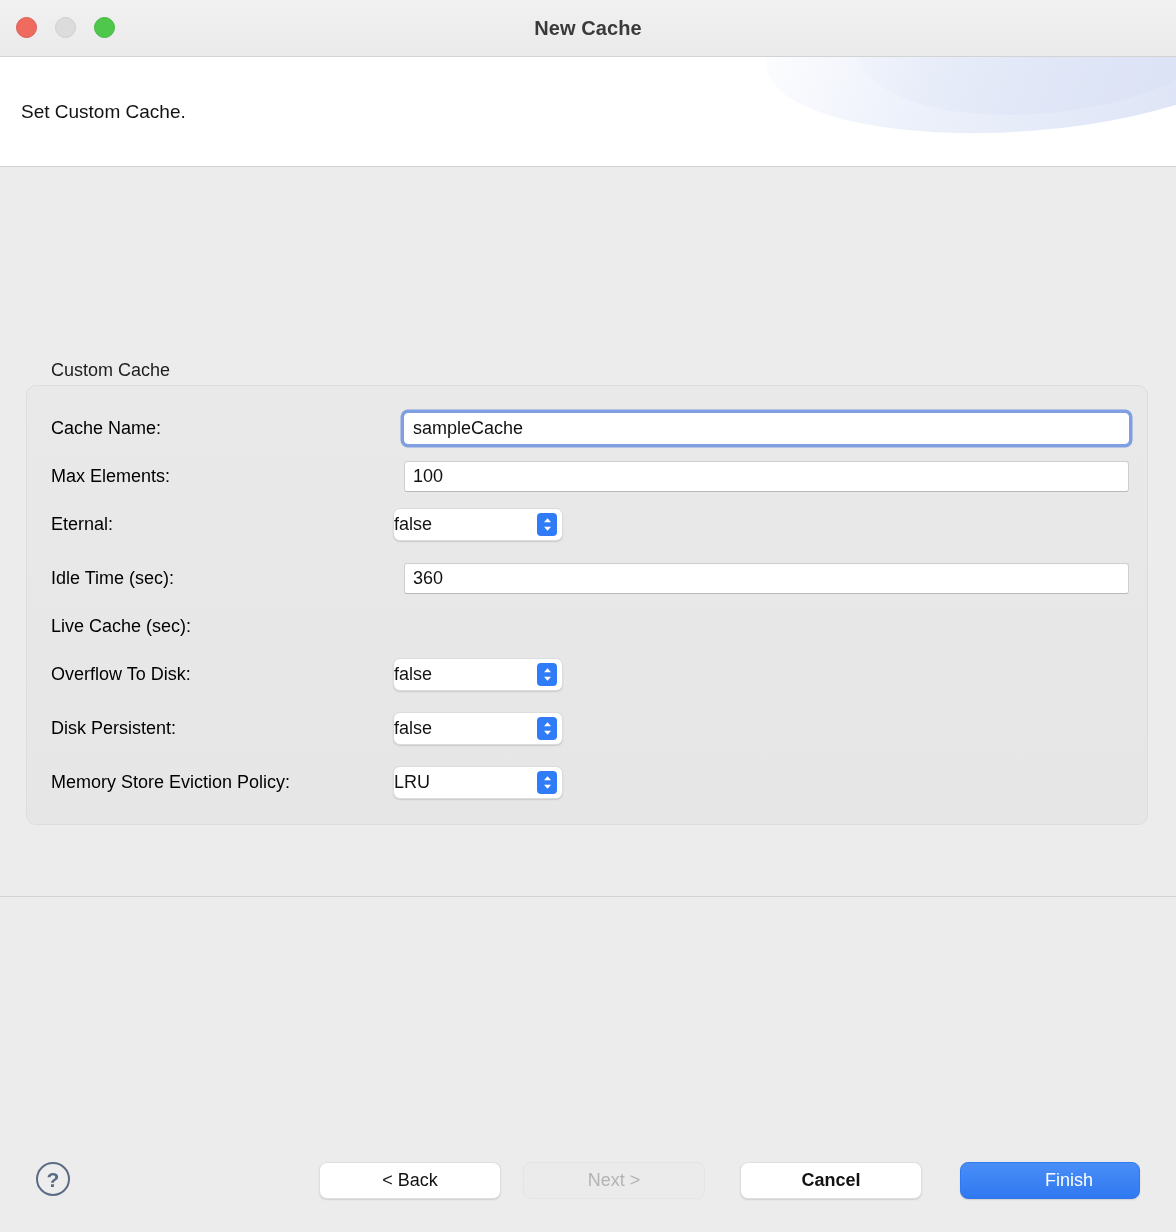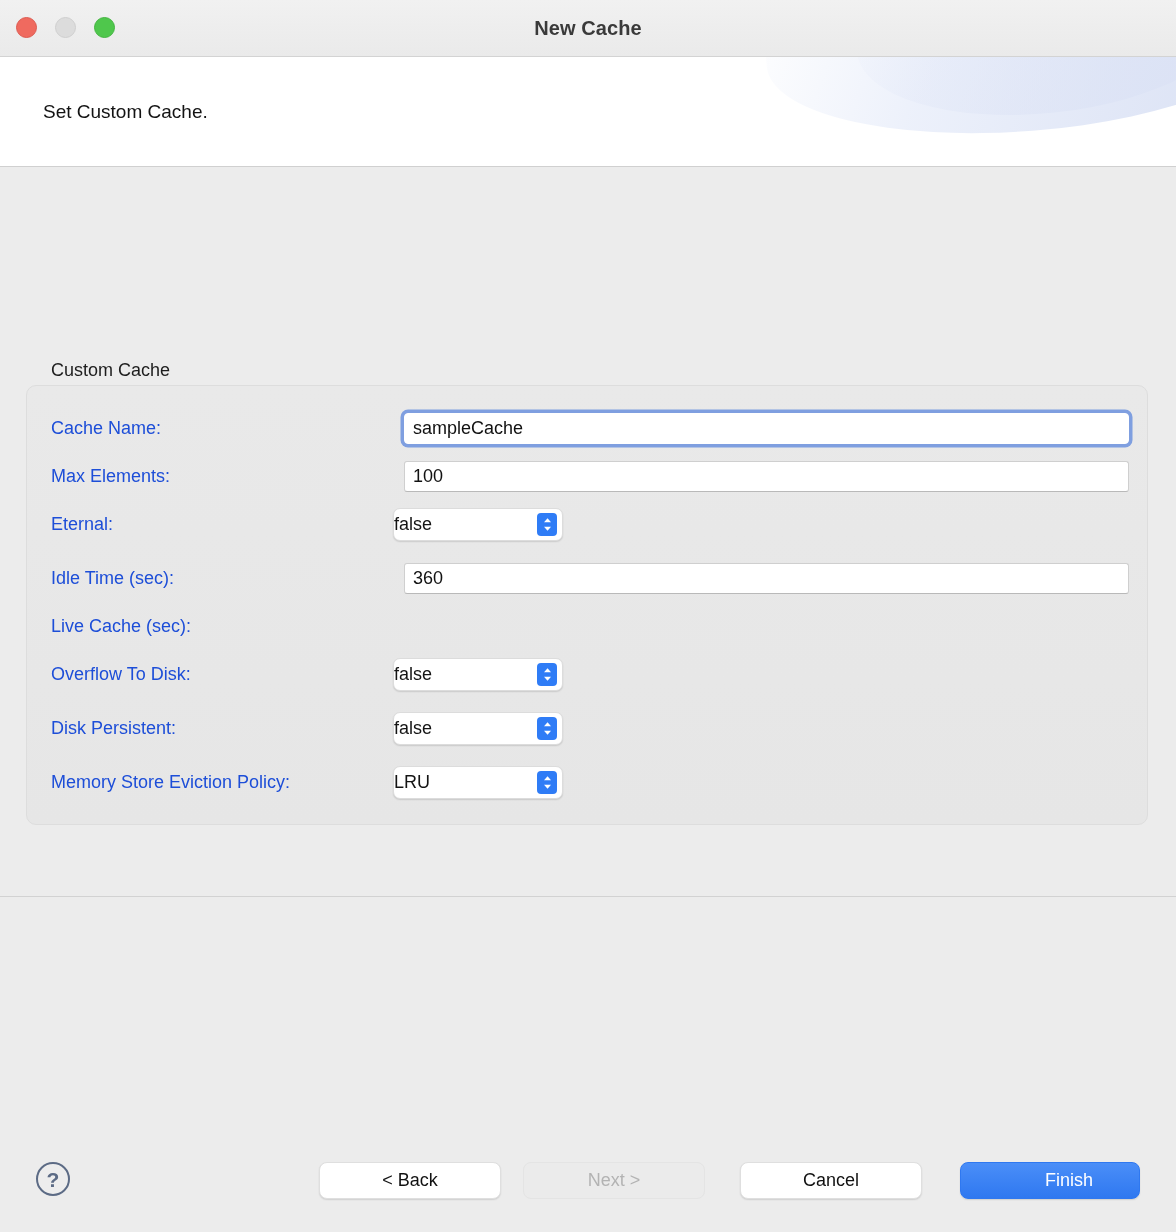--- a/index.html
+++ b/index.html
@@ -84,21 +84,21 @@
     right: -60px;
     width: 380px;
     height: 160px;
     border-radius: 0 0 100% 100% / 0 0 100% 100%;
     background: linear-gradient(120deg, rgba(238,241,251,0) 0%, rgba(219,226,245,0.9) 100%);
     transform: rotate(-6deg);
     pointer-events: none;
   }
   .banner-title {
     position: relative;
-    margin-left: 43px;
+    margin-left: 21px;
     font-size: 19px;
     color: #131313;
   }
 
   
   .content {
     position: relative;
     flex: 1 1 auto;
     background: #ececec;
     padding: 0;
@@ -129,21 +129,21 @@
     width: 100%;
     height: 50px;
     display: flex;
     align-items: center;
   }
 
   .field-label {
     position: absolute;
     left: 51px;
     font-size: 18px;
-    color: #1d4ed8;
+    color: #000000;
     white-space: nowrap;
   }
 
   
   .text-input {
     position: absolute;
     left: 385px;
     width: 725px;
     height: 31px;
     background: #ffffff;
@@ -336,17 +336,17 @@
   <div class="help-button">
     <svg width="36" height="36" viewBox="0 0 36 36">
       <circle cx="18" cy="18" r="16" fill="#ededed" stroke="#5c6b85" stroke-width="2"></circle>
       <text x="18" y="25.5" text-anchor="middle" font-family="Liberation Sans, sans-serif" font-size="21" font-weight="bold" fill="#5c6b85">?</text>
     </svg>
   </div>
 
   <div id="buttons-host">
       <div class="btn" style="left: 319px; width: 182px; top: 1162px; position: absolute;">&lt; Back</div>
       <div class="btn disabled" style="left: 523px; width: 182px; top: 1162px; position: absolute;">Next &gt;</div>
-      <div class="btn" style="left: 740px; width: 182px; top: 1162px; position: absolute;">Cancel</div>
+      <div class="btn" style="left: 740px; width: 182px; top: 1162px; position: absolute; font-weight: bold;">Cancel</div>
       <div class="btn primary" style="left: 960px; width: 180px; top: 1162px; position: absolute; padding-left: 38px;">Finish</div>
     </div>
 
 </div>
 
 </body></html>

